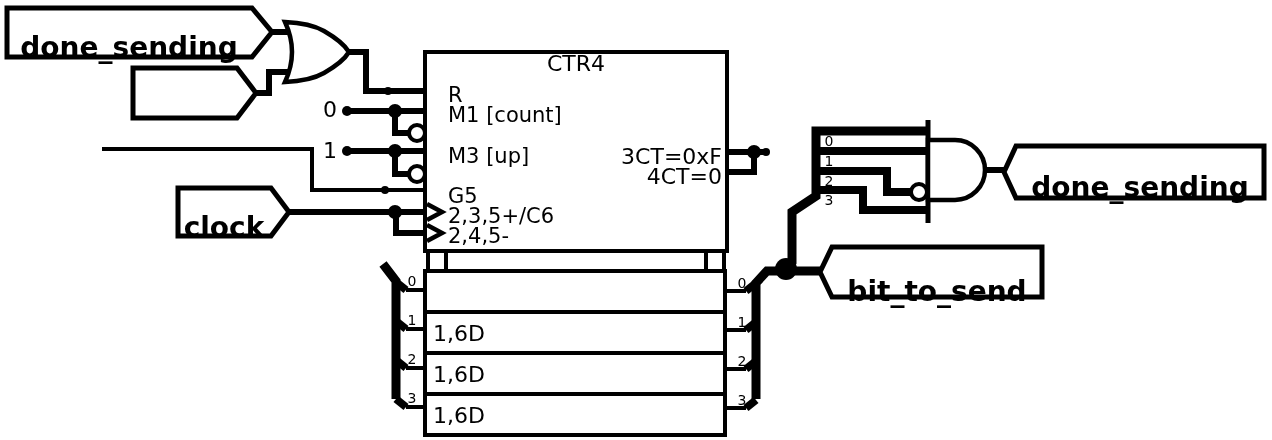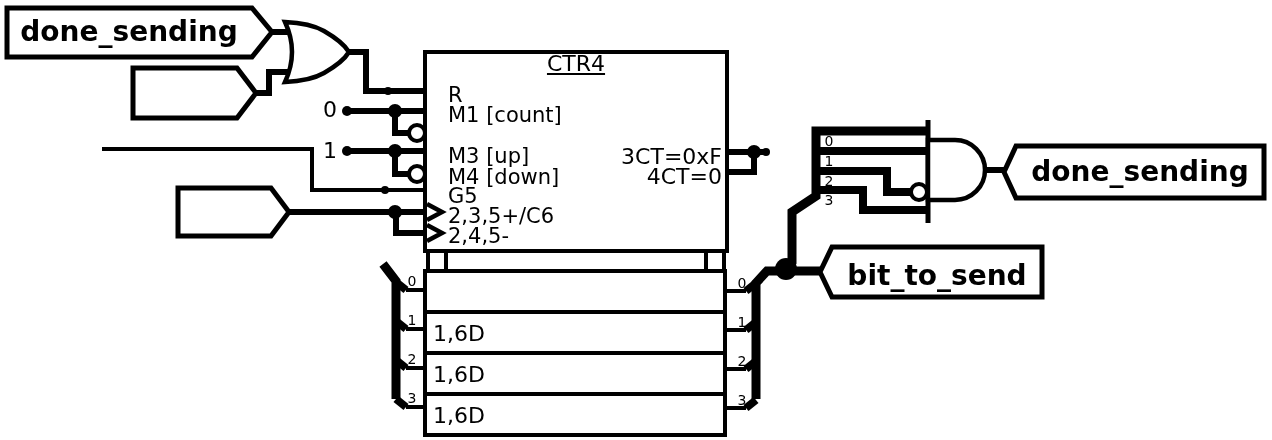--- a/index.html
+++ b/index.html
@@ -3,24 +3,24 @@
 <meta charset="utf-8">
 <style>
   html,body{margin:0;padding:0;background:#fff;}
   #canvas{position:relative;width:1272px;height:440px;background:#fff;overflow:hidden;
           font-family:"DejaVu Sans",sans-serif;}
   #schematic-svg{position:absolute;left:0;top:0;}
   .lbl{position:absolute;transform:translate(-50%,-50%);color:#000;white-space:nowrap;
        line-height:1;font-family:"DejaVu Sans",sans-serif;}
   .la{transform:translate(0,-50%);}
   .ra{transform:translate(-100%,-50%);}
-  .tag{font-size:28px;font-weight:bold;letter-spacing:0px;}
+  .tag{font-size:28px;font-weight:bold;letter-spacing:0px;margin-top:16px;}
   .pin{font-size:21px;}
   .rpin{font-size:22px;}
-  .title{font-size:22px;text-decoration:underline;}
+  .title{font-size:22px;}
   .reg{font-size:22px;margin-top:40px;}
   .num{font-size:14px;}
   .const{font-size:22px;}
   .author{font-size:30px;font-family:"Liberation Sans",sans-serif;color:#1b1b1b;}
 </style>
 </head>
 <body>
 
 <div id="canvas">
 
@@ -126,32 +126,32 @@
     <circle cx="766" cy="152" r="4"></circle>
     <circle cx="845" cy="131" r="3.5"></circle>
     <circle cx="845" cy="151" r="3.5"></circle>
     <circle cx="845" cy="171" r="3.5"></circle>
     <circle cx="845" cy="190" r="3.5"></circle>
     <circle cx="786" cy="269" r="11"></circle>
   </g>
 </svg>
 
   <div class="lbl tag" style="left:129px;top:32px">done_sending</div>
+  <div class="lbl tag" style="left:224px;top:212px">clock</div>
   <div class="lbl tag" style="left:1140px;top:172px">done_sending</div>
   <div class="lbl tag" style="left:937px;top:276px">bit_to_send</div>
 
   <div class="lbl const ra" style="left:337px;top:110px">0</div>
   <div class="lbl const ra" style="left:337px;top:151px">1</div>
 
   <div class="lbl title" style="left:576px;top:64px">CTR4</div>
 
   <div class="lbl pin la" style="left:448px;top:95px">R</div>
   <div class="lbl pin la" style="left:448px;top:115px">M1 [count]</div>
   <div class="lbl pin la" style="left:448px;top:156px">M3 [up]</div>
-  <div class="lbl pin la" style="left:448px;top:177px">M4 [down]</div>
   <div class="lbl pin la" style="left:448px;top:196px">G5</div>
   <div class="lbl pin la" style="left:448px;top:216px">2,3,5+/C6</div>
   <div class="lbl pin la" style="left:448px;top:236px">2,4,5-</div>
 
   <div class="lbl rpin ra" style="left:722px;top:157px">3CT=0xF</div>
   <div class="lbl rpin ra" style="left:722px;top:177px">4CT=0</div>
 
   <div class="lbl reg la" style="left:433px;top:294px">1,6D</div>
   <div class="lbl reg la" style="left:433px;top:335px">1,6D</div>
   <div class="lbl reg la" style="left:433px;top:376px">1,6D</div>

